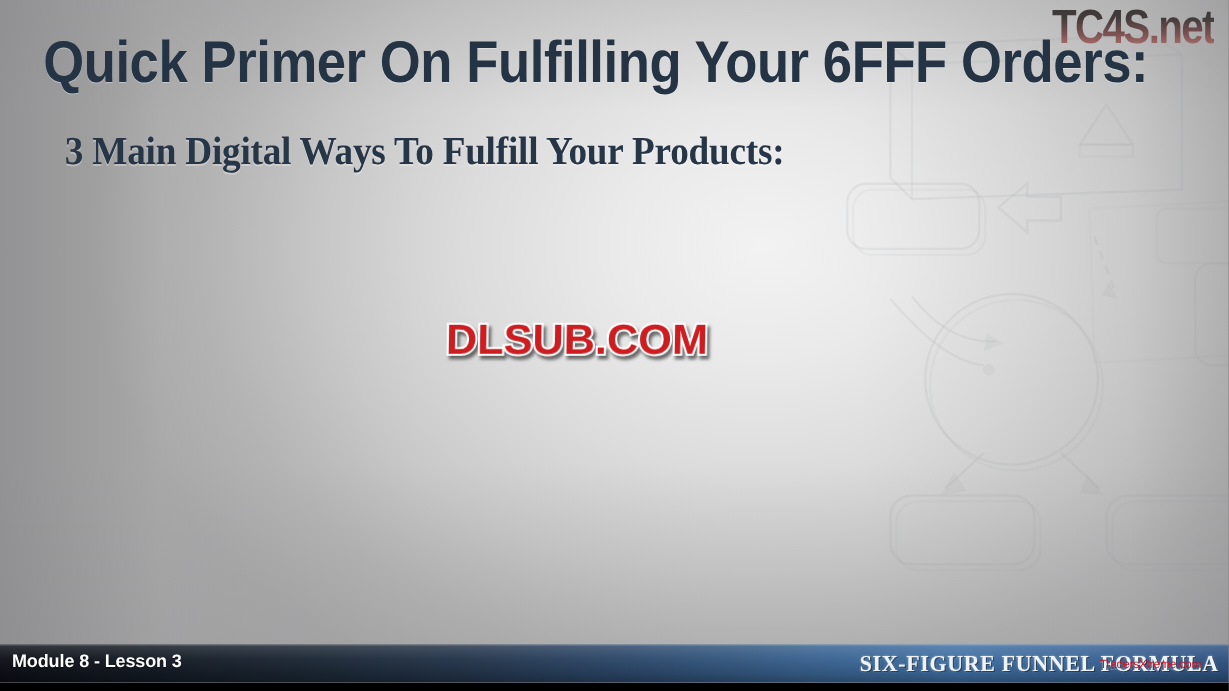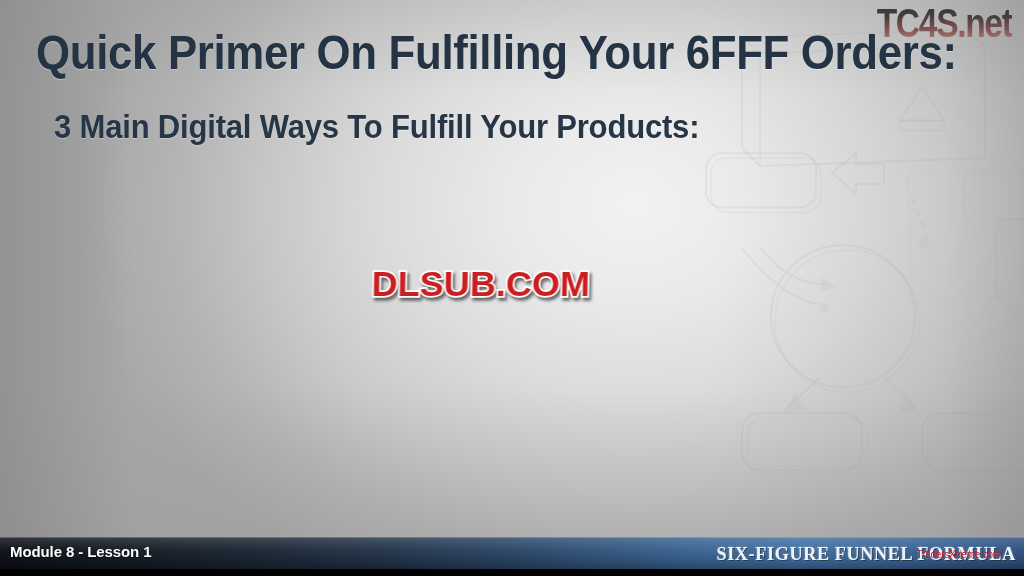--- a/index.html
+++ b/index.html
@@ -62,20 +62,21 @@
     text-shadow: 0 1px 0 rgba(255,255,255,0.35);
   }
 
   
   .body-block {
     position: absolute;
     left: 54px;
     top: 108px;
     width: 950px;
     color: #273647;
+    font-family: Liberation Serif, serif;
   }
   .subhead {
     font-size: 33px;
     font-weight: bold;
     line-height: 1.16;
     letter-spacing: -0.2px;
     transform: scaleX(0.94);
     transform-origin: left top;
     white-space: nowrap;
     text-shadow: 0 1px 0 rgba(255,255,255,0.3);
@@ -252,18 +253,18 @@
 
   <div class="body-block">
     <div class="subhead">3 Main Digital Ways To Fulfill Your Products:</div>
   </div>
 
   <div class="wm-tc4s">TC4S.net</div>
 
   <div class="wm-dlsub">DLSUB.COM</div>
 
   <div class="footer-bar">
-    <div class="footer-label">Module 8 - Lesson 1</div>
+    <div class="footer-label">Module 8 - Lesson 3</div>
     <div class="footer-logo">SIX-FIGURE FUNNEL FORMULA</div>
     <div class="wm-traders">TradersXtreme.com</div>
   </div>
 
 </div>
 
 </body></html>

